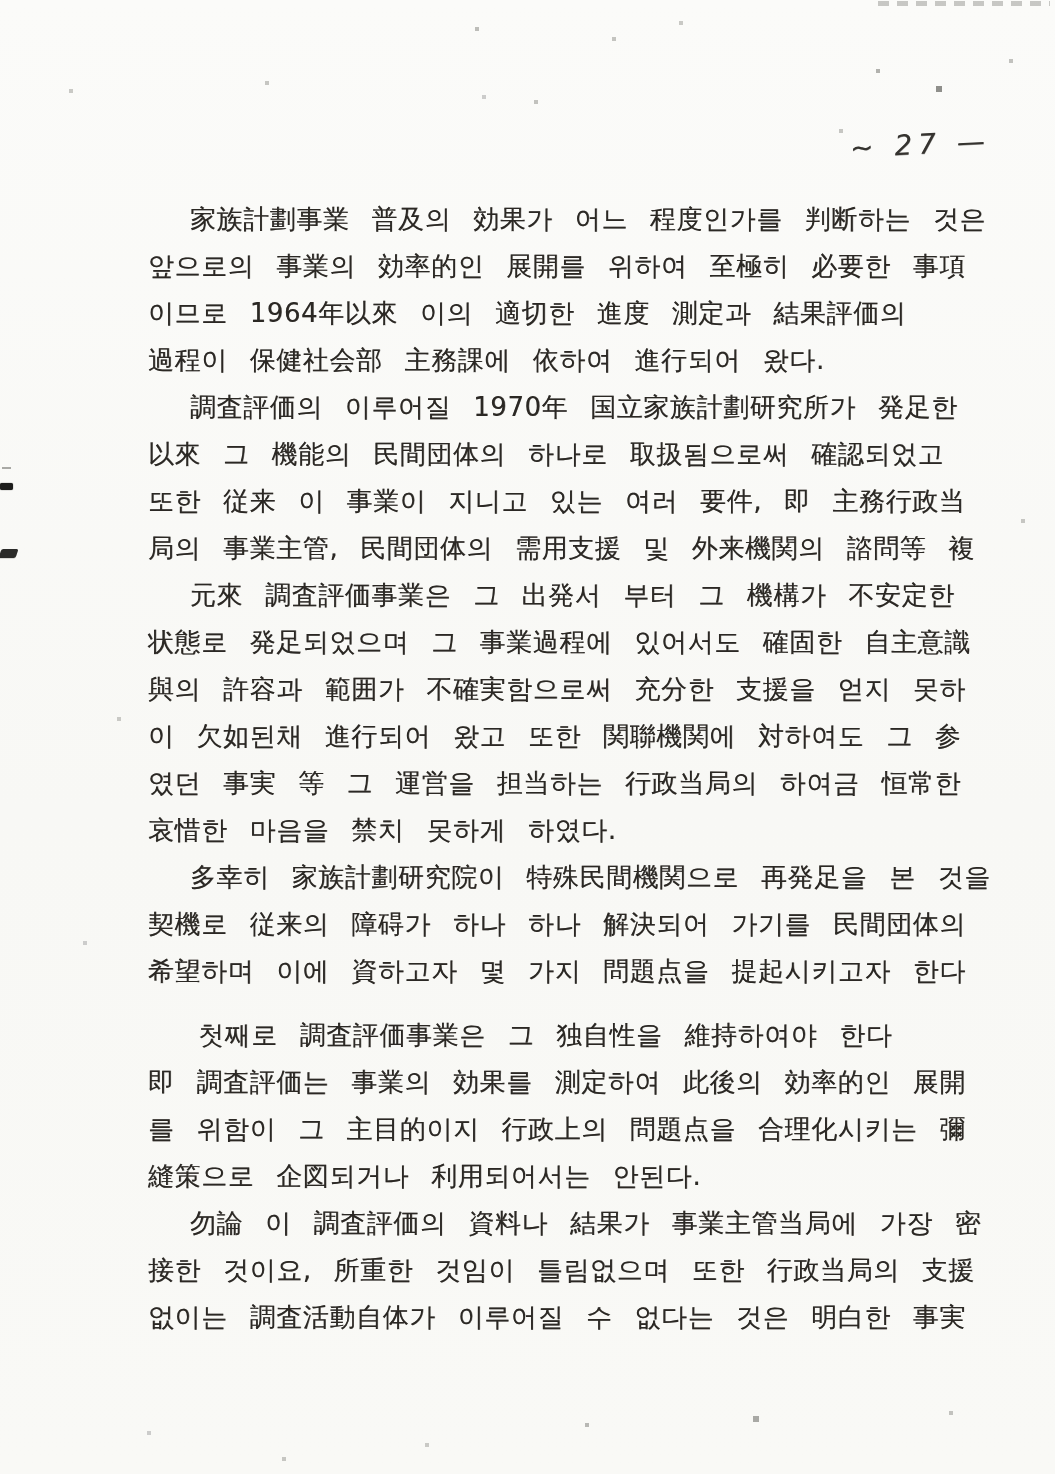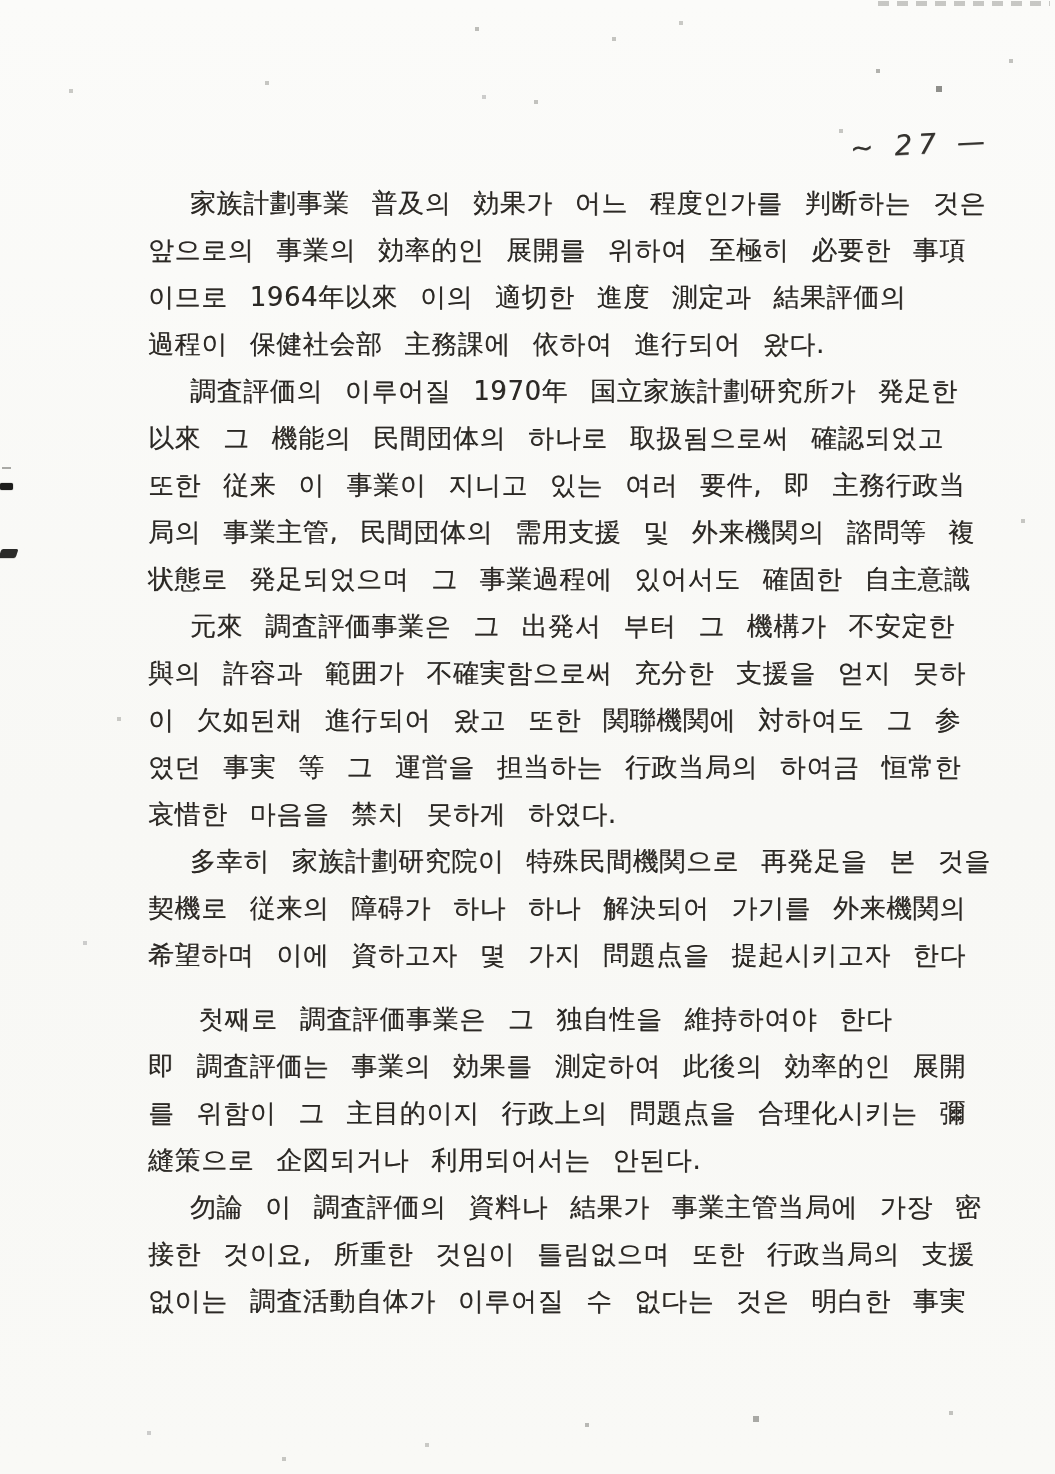--- a/index.html
+++ b/index.html
@@ -33,21 +33,21 @@
   
   .page-number{
     position:absolute;left:850px;top:128px;
     font-size:28px;font-style:italic;color:#35332f;
     letter-spacing:6px;transform:rotate(-3deg);
     text-shadow:.4px .4px .6px rgba(53,51,47,.5);
     white-space:nowrap;
   }
   
   .text-block{
-    position:absolute;left:148px;top:180px;width:830px;
+    position:absolute;left:148px;top:196px;width:830px;
     color:#2b2824;font-size:26px;
   }
   .line{
     height:47px;line-height:47px;
     white-space:nowrap;overflow:visible;
     word-spacing:13px;letter-spacing:.6px;
     text-shadow:.4px .4px .5px rgba(43,40,36,.55);
   }
   .indent1{padding-left:42px;}
   .indent2{padding-left:50px;margin-top:17px;}
@@ -66,28 +66,28 @@
 
   <div class="text-block">
       <div class="line indent1">家族計劃事業 普及의 効果가 어느 程度인가를 判断하는 것은</div>
       <div class="line">앞으로의 事業의 効率的인 展開를 위하여 至極히 必要한 事項</div>
       <div class="line">이므로 1964年以來 이의 適切한 進度 測定과 結果評価의</div>
       <div class="line">過程이 保健社会部 主務課에 依하여 進行되어 왔다.</div>
       <div class="line indent1">調査評価의 이루어질 1970年 国立家族計劃研究所가 発足한</div>
       <div class="line">以來 그 機能의 民間団体의 하나로 取扱됨으로써 確認되었고</div>
       <div class="line">또한 従来 이 事業이 지니고 있는 여러 要件, 即 主務行政当</div>
       <div class="line">局의 事業主管, 民間団体의 需用支援 및 外来機関의 諮問等 複</div>
+      <div class="line indent1">元來 調査評価事業은 그 出発서 부터 그 機構가 不安定한</div>
       <div class="line">状態로 発足되었으며 그 事業過程에 있어서도 確固한 自主意識</div>
-      <div class="line indent1">元來 調査評価事業은 그 出発서 부터 그 機構가 不安定한</div>
       <div class="line">與의 許容과 範囲가 不確実함으로써 充分한 支援을 얻지 못하</div>
       <div class="line">이 欠如된채 進行되어 왔고 또한 関聯機関에 対하여도 그 参</div>
       <div class="line">였던 事実 等 그 運営을 担当하는 行政当局의 하여금 恒常한</div>
       <div class="line">哀惜한 마음을 禁치 못하게 하였다.</div>
       <div class="line indent1">多幸히 家族計劃研究院이 特殊民間機関으로 再発足을 본 것을</div>
-      <div class="line">契機로 従来의 障碍가 하나 하나 解決되어 가기를 外来機関의</div>
+      <div class="line">契機로 従来의 障碍가 하나 하나 解決되어 가기를 民間団体의</div>
       <div class="line">希望하며 이에 資하고자 몇 가지 問題点을 提起시키고자 한다</div>
       <div class="line indent2">첫째로 調査評価事業은 그 独自性을 維持하여야 한다</div>
       <div class="line">即 調査評価는 事業의 効果를 測定하여 此後의 効率的인 展開</div>
       <div class="line">를 위함이 그 主目的이지 行政上의 問題点을 合理化시키는 彌</div>
       <div class="line">縫策으로 企図되거나 利用되어서는 안된다.</div>
       <div class="line indent1">勿論 이 調査評価의 資料나 結果가 事業主管当局에 가장 密</div>
       <div class="line">接한 것이요, 所重한 것임이 틀림없으며 또한 行政当局의 支援</div>
       <div class="line">없이는 調査活動自体가 이루어질 수 없다는 것은 明白한 事実</div>
     </div>
 </div>

